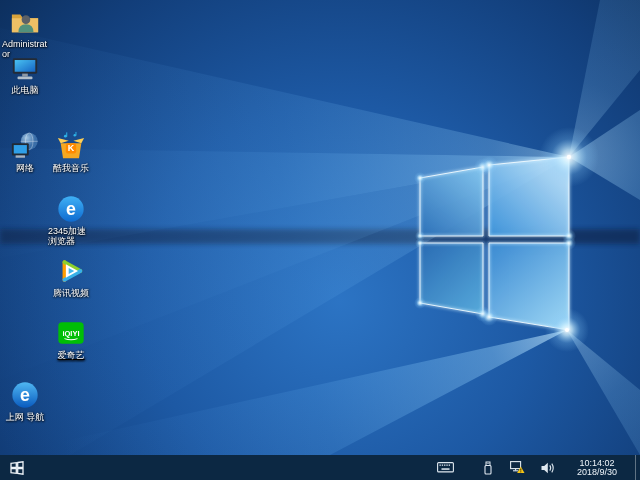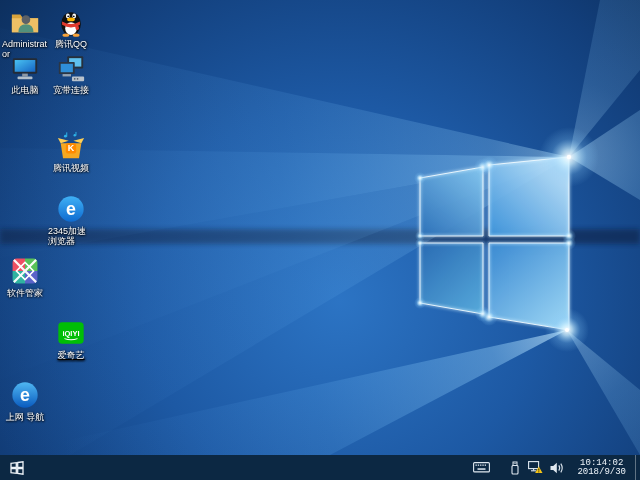--- a/index.html
+++ b/index.html
@@ -23,21 +23,21 @@
   .r1 { top:6px; } .r2 { top:52px; } .r3 { top:130px; } .r4 { top:193px; }
   .r5 { top:255px; } .r6 { top:317px;text-decoration:underline; } .r7 { top:379px; }
 
   
   #taskbar {
     position:absolute; left:0; bottom:0; width:640px; height:25px;
     background:#0c2843; display:flex; align-items:center; z-index:5;
   }
   #start-btn { width:34px; height:25px; display:flex; align-items:center; justify-content:center; }
   #tb-spacer { flex:1; }
-  #tray { display:flex; align-items:center; gap:5px; height:25px;font-family:Liberation Mono, monospace; }
+  #tray { display:flex; align-items:center; gap:14px; height:25px; }
   .tray-ic { display:flex; align-items:center; justify-content:center; height:25px; padding:0 1px; }
   #kbd-wrap { margin-right:13px; }
   #clock {
     margin-left:7px; margin-right:4px; text-align:center;
     font-size:9px; line-height:9.5px; color:#eef4fa; padding-top:1px;
   }
   #show-desktop { width:5px; height:25px; border-left:1px solid rgba(255,255,255,.35); }
 </style>
 </head>
 <body>
@@ -149,130 +149,109 @@
       <svg width="30" height="30" viewBox="0 0 32 32">
         <path d="M2,8 h9 l3,4 h16 v15 H2 Z" fill="#d9a33c"></path>
         <path d="M2,12 h28 v15 H2 Z" fill="#eec065"></path>
         <circle cx="17" cy="13.5" r="4.6" fill="#5d6166"></circle>
         <path d="M9,27 Q9,18.5 17,18.5 Q25,18.5 25,27 Z" fill="#52917c"></path>
       </svg>
     </div>
     <div class="lbl">Administrator</div>
   </div>
 
-  <div class="cell c2 r1">
-    <div class="ic">
-      <svg width="30" height="30" viewBox="0 0 32 32">
-        <ellipse cx="16" cy="18" rx="10.5" ry="12.5" fill="#101010"></ellipse>
-        <ellipse cx="16" cy="23" rx="6.2" ry="6.8" fill="#ffffff"></ellipse>
-        <ellipse cx="12.6" cy="9.6" rx="2" ry="2.6" fill="#ffffff"></ellipse>
-        <ellipse cx="19.4" cy="9.6" rx="2" ry="2.6" fill="#ffffff"></ellipse>
-        <circle cx="13" cy="9.9" r=".9" fill="#000"></circle>
-          <circle cx="19" cy="9.9" r=".9" fill="#000"></circle>
-        <ellipse cx="16" cy="13.3" rx="4.2" ry="2" fill="#ffb300"></ellipse>
-        <path d="M6.5,15.5 Q16,21 25.5,15.5 L25.5,19 Q16,24.5 6.5,19 Z" fill="#e23a2e"></path>
-        <rect x="20.5" y="18.5" width="3.6" height="6" rx="1.4" fill="#e23a2e" transform="rotate(-14 22 21)"></rect>
-        <ellipse cx="10.5" cy="30" rx="3.6" ry="1.8" fill="#f7a33b"></ellipse>
-        <ellipse cx="21.5" cy="30" rx="3.6" ry="1.8" fill="#f7a33b"></ellipse>
-      </svg>
-    </div>
-    <div class="lbl">腾讯QQ</div>
-  </div>
 
   <div class="cell c1 r2">
     <div class="ic">
       <svg width="30" height="30" viewBox="0 0 32 32">
         <defs>
             <linearGradient id="scr1" x1="0" y1="0" x2="1" y2="1">
           <stop offset="0" stop-color="#49c2f2"></stop>
               <stop offset="1" stop-color="#1565c4"></stop>
             </linearGradient>
           </defs>
         <rect x="3" y="5.5" width="26" height="16.5" rx="1.4" fill="#232b36"></rect>
         <rect x="5" y="7.5" width="22" height="12.5" fill="url(#scr1)"></rect>
         <rect x="13" y="22" width="6" height="3" fill="#8d99a6"></rect>
         <rect x="8" y="25" width="16" height="3" rx="1" fill="#b3bfca"></rect>
       </svg>
     </div>
     <div class="lbl">此电脑</div>
   </div>
 
-  <div class="cell c2 r2">
-    <div class="ic">
-      <svg width="30" height="30" viewBox="0 0 32 32">
-        <rect x="12" y="3.5" width="17" height="13" rx="1" fill="#26303d"></rect>
-        <rect x="14" y="5.5" width="13" height="9" fill="#5fc0ee"></rect>
-        <rect x="3" y="9.5" width="17" height="13" rx="1" fill="#2b3644"></rect>
-        <rect x="5" y="11.5" width="13" height="9" fill="#2f8fd8"></rect>
-        <rect x="7" y="22.5" width="9" height="2.5" fill="#97a4b1"></rect>
-        <rect x="17" y="25" width="13" height="5" rx="1" fill="#b9c2cc"></rect>
-        <circle cx="20" cy="27.5" r=".9" fill="#4c5a66"></circle>
-          <circle cx="23" cy="27.5" r=".9" fill="#4c5a66"></circle>
-      </svg>
-    </div>
-    <div class="lbl">宽带连接</div>
-  </div>
-
+
+  <div class="cell c1 r3">
+    <div class="ic">
+      <svg width="30" height="30" viewBox="0 0 32 32">
+        <defs>
+            <radialGradient id="glb" cx=".35" cy=".3">
+              <stop offset="0" stop-color="#9fc3e2"></stop>
+              <stop offset="1" stop-color="#3a6ea8"></stop>
+            </radialGradient>
+          </defs>
+        <circle cx="20.5" cy="11" r="9" fill="url(#glb)"></circle>
+        <ellipse cx="20.5" cy="11" rx="4" ry="9" fill="none" stroke="rgba(255,255,255,.45)" stroke-width=".8"></ellipse>
+        <line x1="11.5" y1="11" x2="29.5" y2="11" stroke="rgba(255,255,255,.45)" stroke-width=".8"></line>
+        <rect x="2" y="13" width="18" height="13" rx="1" fill="#212a35"></rect>
+        <rect x="4" y="15" width="14" height="9" fill="#2f9fe8"></rect>
+        <rect x="6" y="26" width="10" height="2.5" fill="#a9b4c0"></rect>
+      </svg>
+    </div>
+    <div class="lbl">网络</div>
+  </div>
 
   <div class="cell c2 r3">
     <div class="ic">
       <svg width="30" height="30" viewBox="0 0 32 32">
         <polygon points="5,13 27,13 24.5,29 7.5,29" fill="#f6a821"></polygon>
         <polygon points="5,13 2,7.5 13.5,10.5" fill="#ffcf55"></polygon>
         <polygon points="27,13 30,7.5 18.5,10.5" fill="#ffcf55"></polygon>
         <circle cx="10" cy="5.5" r="1.5" fill="#2fb3e8"></circle>
           <rect x="10.9" y="1.5" width="1.1" height="4.5" fill="#2fb3e8"></rect>
         <circle cx="20" cy="4.5" r="1.3" fill="#2fb3e8"></circle>
           <rect x="20.8" y="1" width="1" height="4" fill="#2fb3e8"></rect>
         <rect x="10.5" y="13" width="11" height="11" rx="2.5" fill="#ff8a00"></rect>
         <text x="16" y="21.8" text-anchor="middle" font-family="Liberation Sans, sans-serif" font-weight="bold" font-size="9.5" fill="#ffffff">K</text>
       </svg>
     </div>
-    <div class="lbl">腾讯视频</div>
+    <div class="lbl">酷我音乐</div>
   </div>
 
 
   <div class="cell c2 r4">
     <div class="ic">
       <svg width="30" height="30" viewBox="0 0 32 32">
         <defs>
             <linearGradient id="bc1" x1="0" y1="0" x2="0" y2="1">
           <stop offset="0" stop-color="#3fb0f5"></stop>
               <stop offset="1" stop-color="#0e6bd0"></stop>
             </linearGradient>
           </defs>
         <circle cx="16" cy="16" r="13.5" fill="url(#bc1)"></circle>
         <text x="16" y="22.5" text-anchor="middle" font-family="Liberation Sans, sans-serif" font-weight="bold" font-size="19" fill="#ffffff">e</text>
       </svg>
     </div>
     <div class="lbl">2345加速浏览器</div>
   </div>
 
-  <div class="cell c1 r5">
-    <div class="ic">
-      <svg width="30" height="30" viewBox="0 0 32 32">
-        <clipPath id="sq">
-            <rect x="2.5" y="2.5" width="27" height="27" rx="5"></rect>
-          </clipPath>
-        <g clip-path="url(#sq)">
-          <rect x="2.5" y="2.5" width="13.5" height="13.5" fill="#ee4f63"></rect>
-          <rect x="16" y="2.5" width="13.5" height="13.5" fill="#58c258"></rect>
-          <rect x="2.5" y="16" width="13.5" height="13.5" fill="#2fb3a0"></rect>
-          <rect x="16" y="16" width="13.5" height="13.5" fill="#5a63c8"></rect>
-          <g stroke="#ffffff" stroke-width="2.4" opacity=".95" fill="none">
-            <line x1="4" y1="4" x2="28" y2="28"></line>
-              <line x1="28" y1="4" x2="4" y2="28"></line>
-          </g>
-          <rect x="9.5" y="9.5" width="13" height="13" fill="none" stroke="#ffffff" stroke-width="1.6" transform="rotate(45 16 16)"></rect>
+
+  <div class="cell c2 r5">
+    <div class="ic">
+      <svg width="30" height="30" viewBox="0 0 32 32">
+        <g stroke-linecap="round" fill="none">
+          <path d="M9,6.5 L9,25.5" stroke="#ff9d00" stroke-width="4"></path>
+          <path d="M9,6.5 L26,16" stroke="#8ed02c" stroke-width="4"></path>
+          <path d="M9,25.5 L26,16" stroke="#37b0e8" stroke-width="4"></path>
         </g>
-      </svg>
-    </div>
-    <div class="lbl">软件管家</div>
-  </div>
-
+        <path d="M10.5,8.8 L23.5,16 L10.5,23.2 Z" fill="#ffffff"></path>
+        <path d="M13.5,12.8 L19.5,16 L13.5,19.2 Z" fill="#42b8ea"></path>
+      </svg>
+    </div>
+    <div class="lbl">腾讯视频</div>
+  </div>
 
 
   <div class="cell c2 r6">
     <div class="ic">
       <svg width="30" height="30" viewBox="0 0 32 32">
         <rect x="2.5" y="4.5" width="27" height="23" rx="4" fill="#00be06"></rect>
         <text x="16" y="19" text-anchor="middle" font-family="Liberation Sans, sans-serif" font-weight="bold" font-size="8" fill="#ffffff">iQIYI</text>
         <path d="M9,22 Q16,24.5 23,22" stroke="#ffffff" stroke-width="1.1" fill="none"></path>
       </svg>
     </div>

